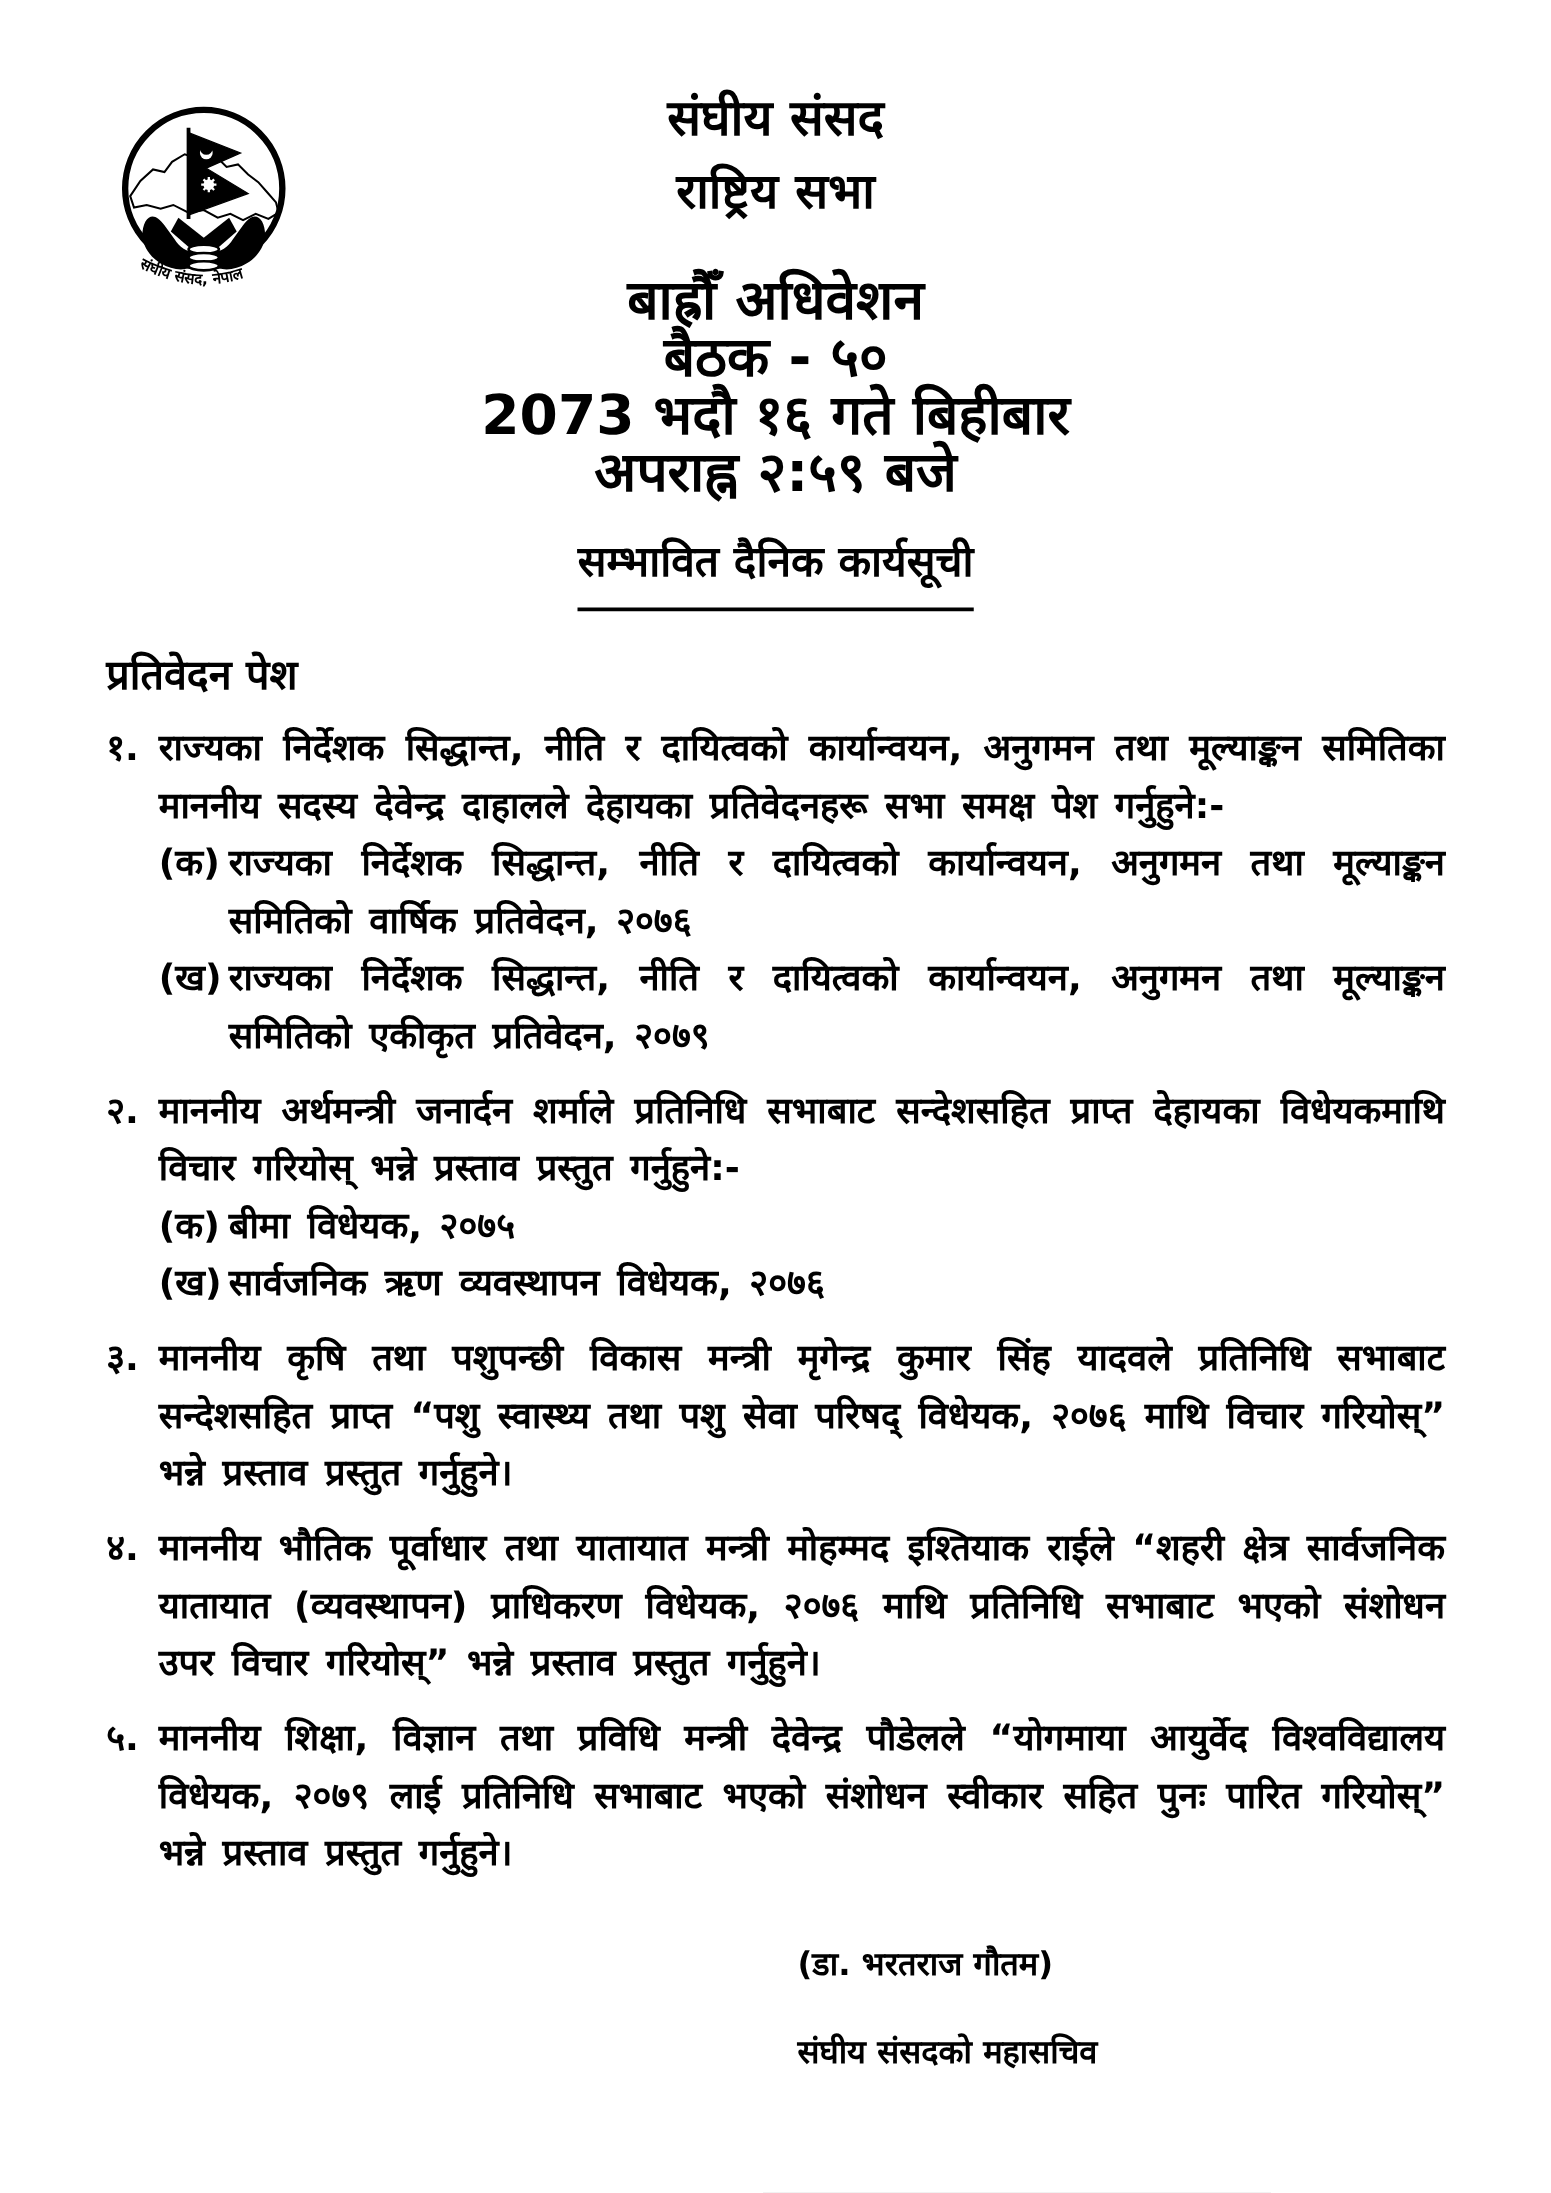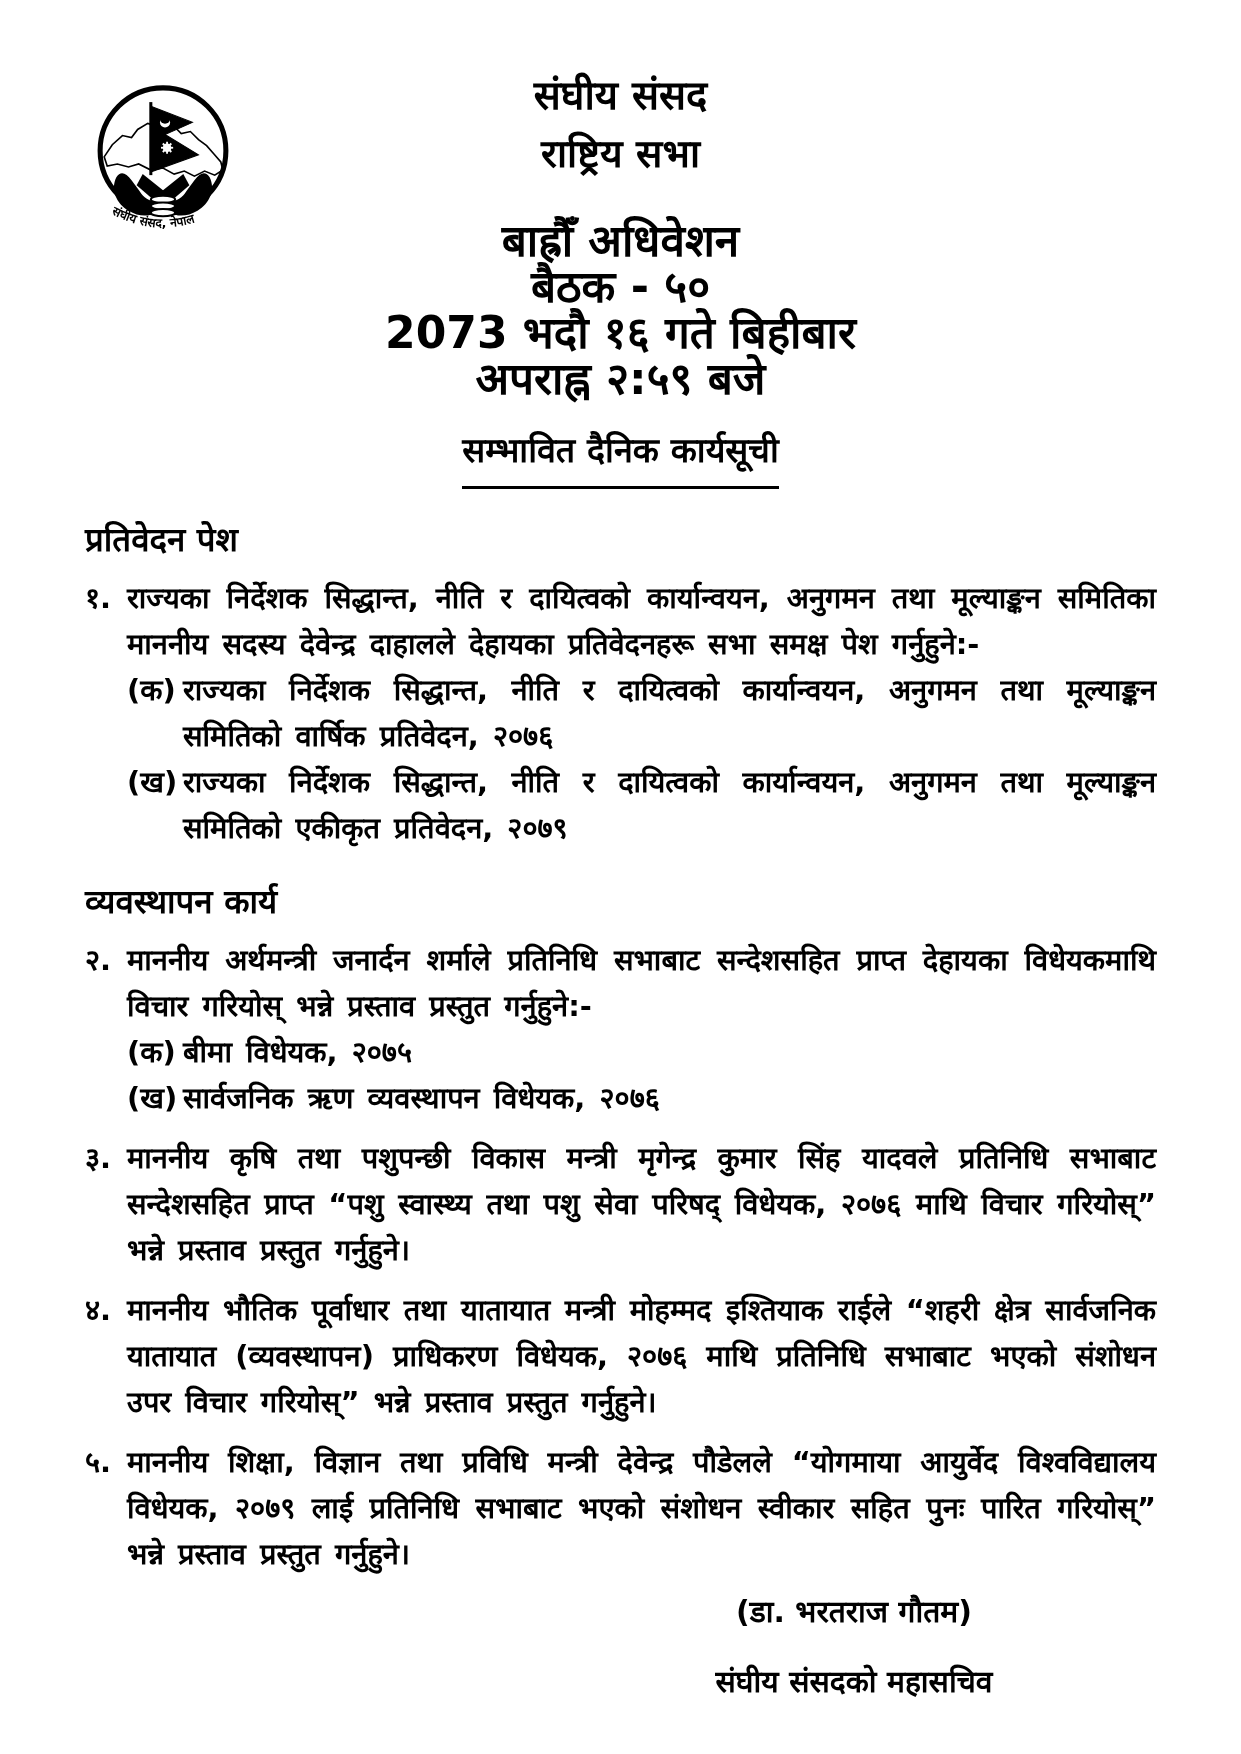--- a/index.html
+++ b/index.html
@@ -61,24 +61,23 @@
     position: absolute;
     left: 92px;
     top: 78px;
     width: 142px;
     height: 176px;
   }
 
   .signature {
     position: absolute;
     left: 638px;
-    top: 1588px;
+    top: 1548px;
     width: 432px;
-    text-align: center;
-    font-size: 30px;
+    font-size: 26px;
   }
   .sig-name { line-height: 48px; }
   .sig-title { line-height: 52px; margin-top: 20px; }
 </style>
 </head>
 <body>
 
 <div class="page">
 
   <div class="logo">
@@ -145,21 +144,20 @@
         <div class="sub-label">(क)</div>
         <div class="sub-body">राज्यका निर्देशक सिद्धान्त, नीति र दायित्वको कार्यान्वयन, अनुगमन तथा मूल्याङ्कन समितिको वार्षिक प्रतिवेदन, २०७६</div>
       </div>
       <div class="subitem">
         <div class="sub-label">(ख)</div>
         <div class="sub-body">राज्यका निर्देशक सिद्धान्त, नीति र दायित्वको कार्यान्वयन, अनुगमन तथा मूल्याङ्कन समितिको एकीकृत प्रतिवेदन, २०७९</div>
       </div>
     </div>
 
     <div>
-      <div class="section-heading">व्यवस्थापन कार्य</div>
 
       <div class="item">
         <div class="item-num">२.</div>
         <div class="item-body">माननीय अर्थमन्त्री जनार्दन शर्माले प्रतिनिधि सभाबाट सन्देशसहित प्राप्त देहायका विधेयकमाथि विचार गरियोस् भन्ने प्रस्ताव प्रस्तुत गर्नुहुने:-</div>
       </div>
       <div class="subitem">
         <div class="sub-label">(क)</div>
         <div class="sub-body">बीमा विधेयक, २०७५</div>
       </div>
       <div class="subitem">

